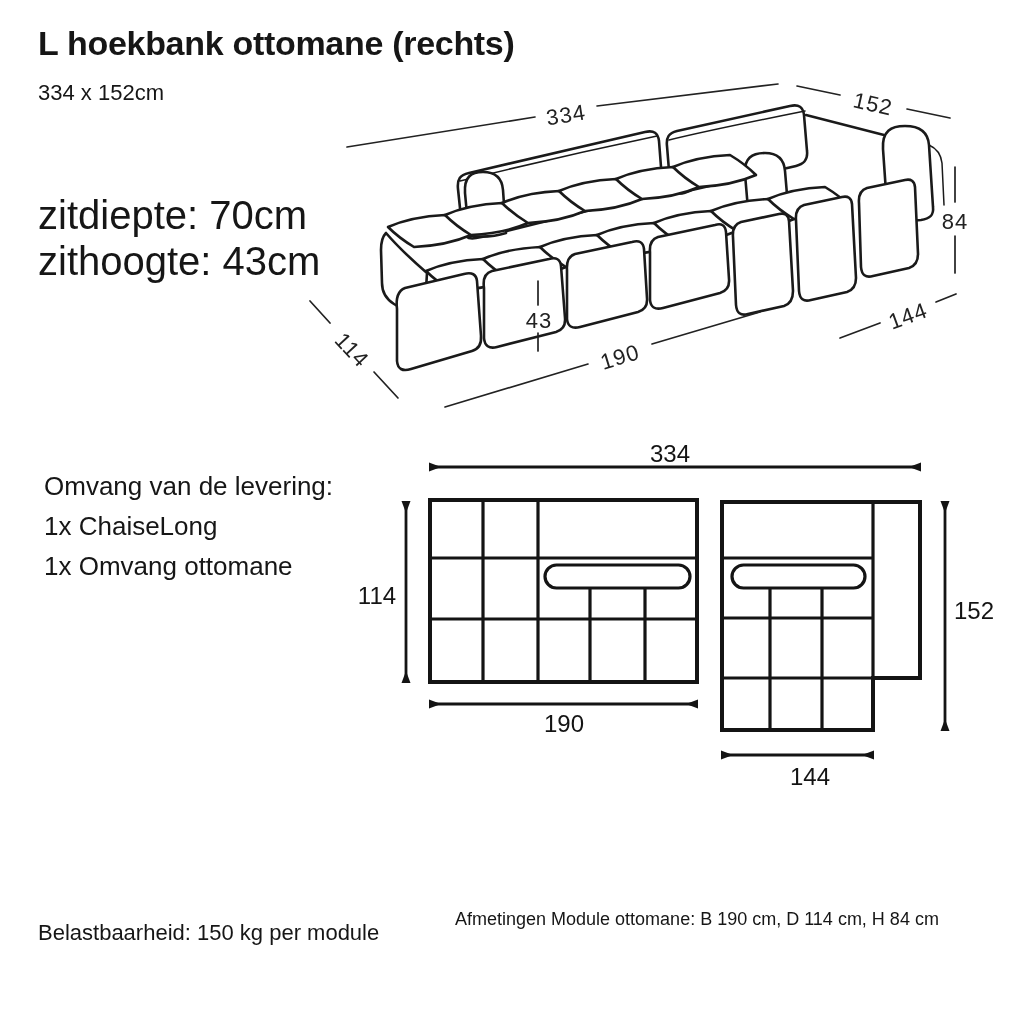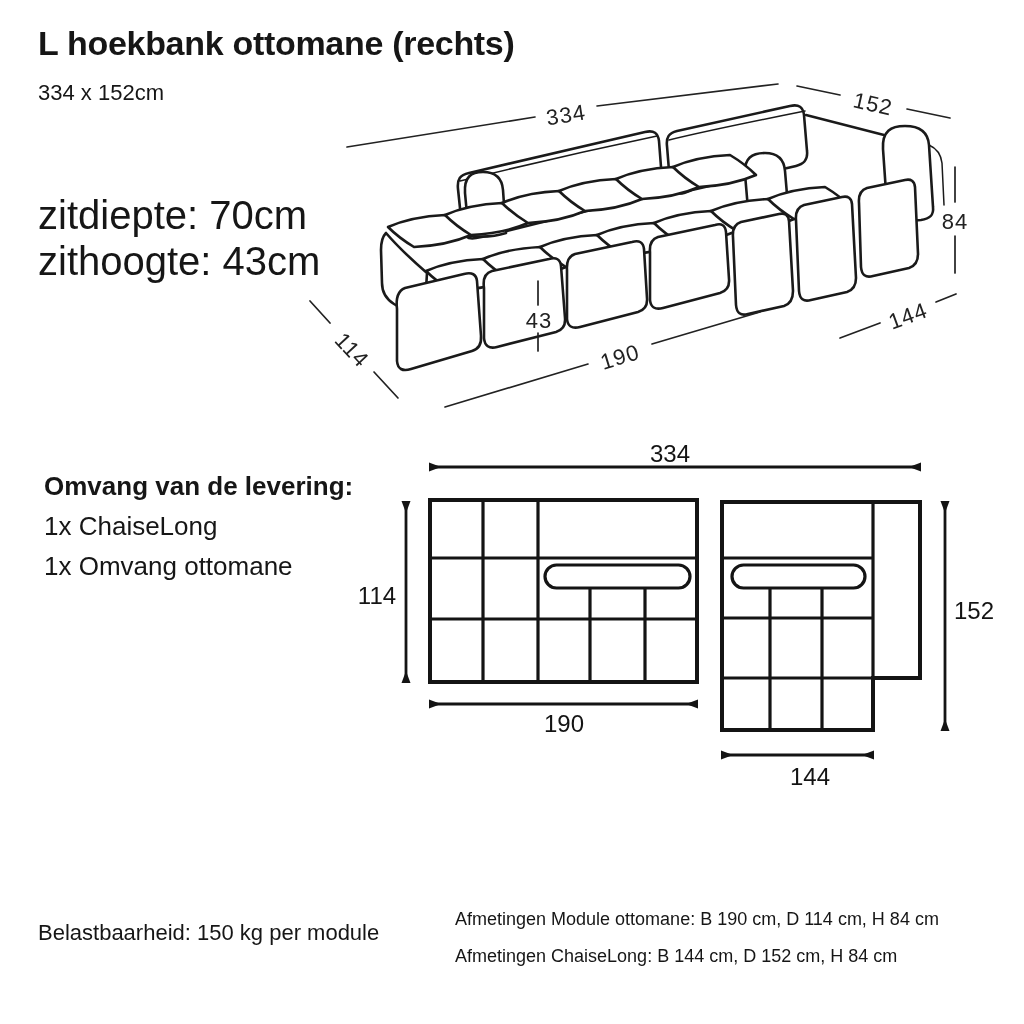--- a/index.html
+++ b/index.html
@@ -6,21 +6,21 @@
   body{
     width:1024px;height:1024px;position:relative;background:#ffffff;
     font-family:"Liberation Sans","DejaVu Sans",sans-serif;color:#161616;
     overflow:hidden;
   }
   .abs{position:absolute;}
   .title{left:38px;top:24px;font-size:34px;font-weight:700;letter-spacing:-0.3px;}
   .subtitle{left:38px;top:80px;font-size:22px;font-weight:400;}
   .specs{left:38px;top:192px;font-size:40px;line-height:46px;}
   .delivery{left:44px;top:466px;font-size:26px;line-height:40px;}
-  .delivery .hd{font-weight:700;}
+  .delivery .hd{font-weight:400;}
   .footer-left{left:38px;top:920px;font-size:22px;}
   .footer-right{left:455px;top:901px;font-size:18px;line-height:37px;}
   svg{position:absolute;overflow:visible;}
   svg *{vector-effect:none;}
   .ln{fill:none;stroke:#1a1a1a;stroke-width:2.4;stroke-linecap:round;stroke-linejoin:round;}
   .cushion{fill:#ffffff;stroke:#1a1a1a;stroke-width:2.6;stroke-linejoin:round;}
   .thin{fill:none;stroke:#1a1a1a;stroke-width:1.5;stroke-linecap:round;}
   .dim{fill:none;stroke:#222222;stroke-width:1.7;stroke-linecap:round;}
   .dimtxt{fill:#222222;font-size:22px;letter-spacing:1px;text-anchor:middle;dominant-baseline:central;}
   .sk-out{fill:none;stroke:#141414;stroke-width:4;stroke-linejoin:miter;}
@@ -167,14 +167,13 @@
 
     <line class="sk-arrow" x1="372" y1="315" x2="523" y2="315" marker-start="url(#ah)" marker-end="url(#ah)"></line>
     <text class="sk-txt" x="460" y="336">144</text>
   </g>
 </svg>
 
 <div class="abs footer-left">Belastbaarheid: 150 kg per module</div>
 
 <div class="abs footer-right">
   <div>Afmetingen Module ottomane: B 190 cm, D 114 cm, H 84 cm</div>
-  <div>Afmetingen ChaiseLong: B 144 cm, D 152 cm, H 84 cm</div>
 </div>
 
 </body></html>

